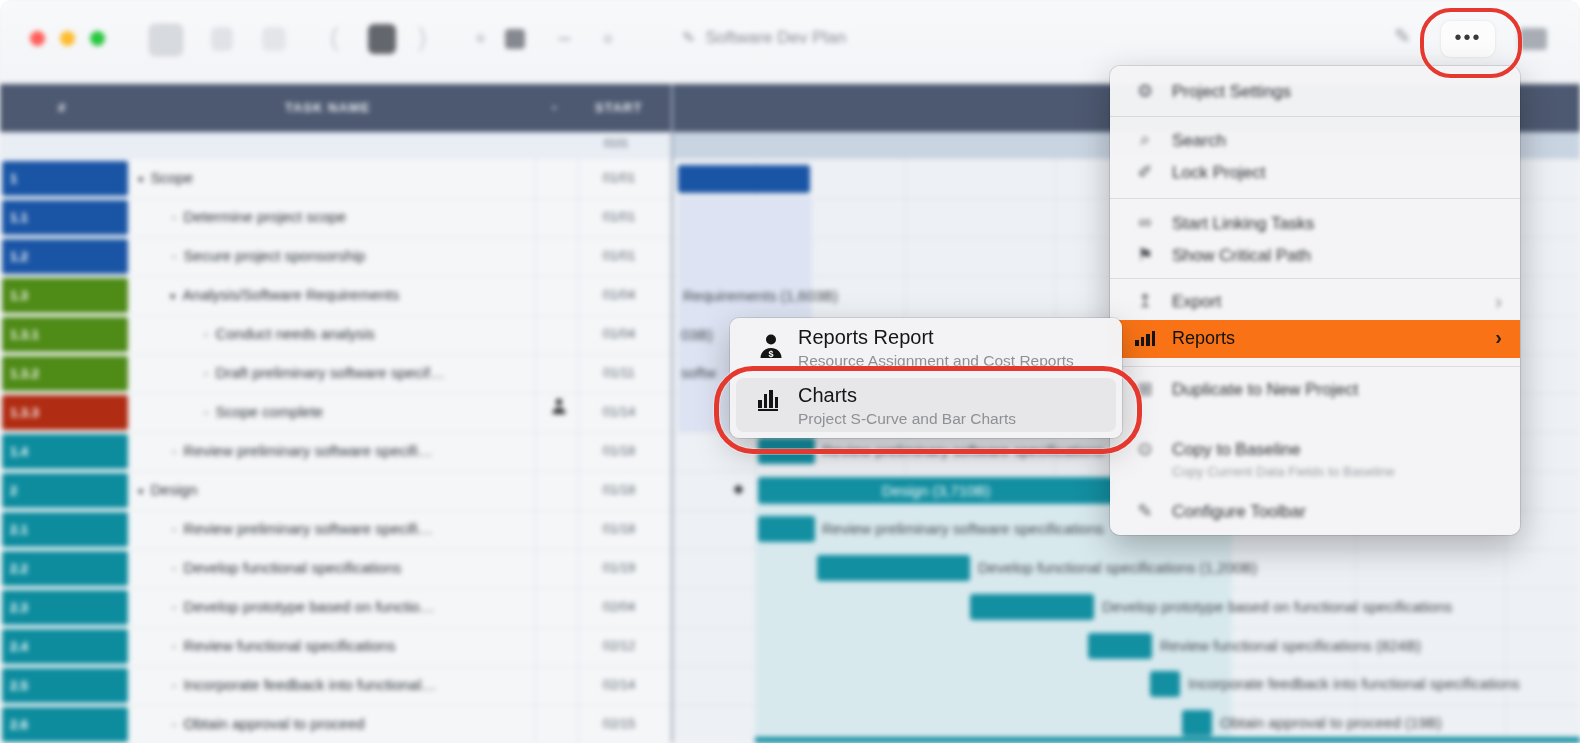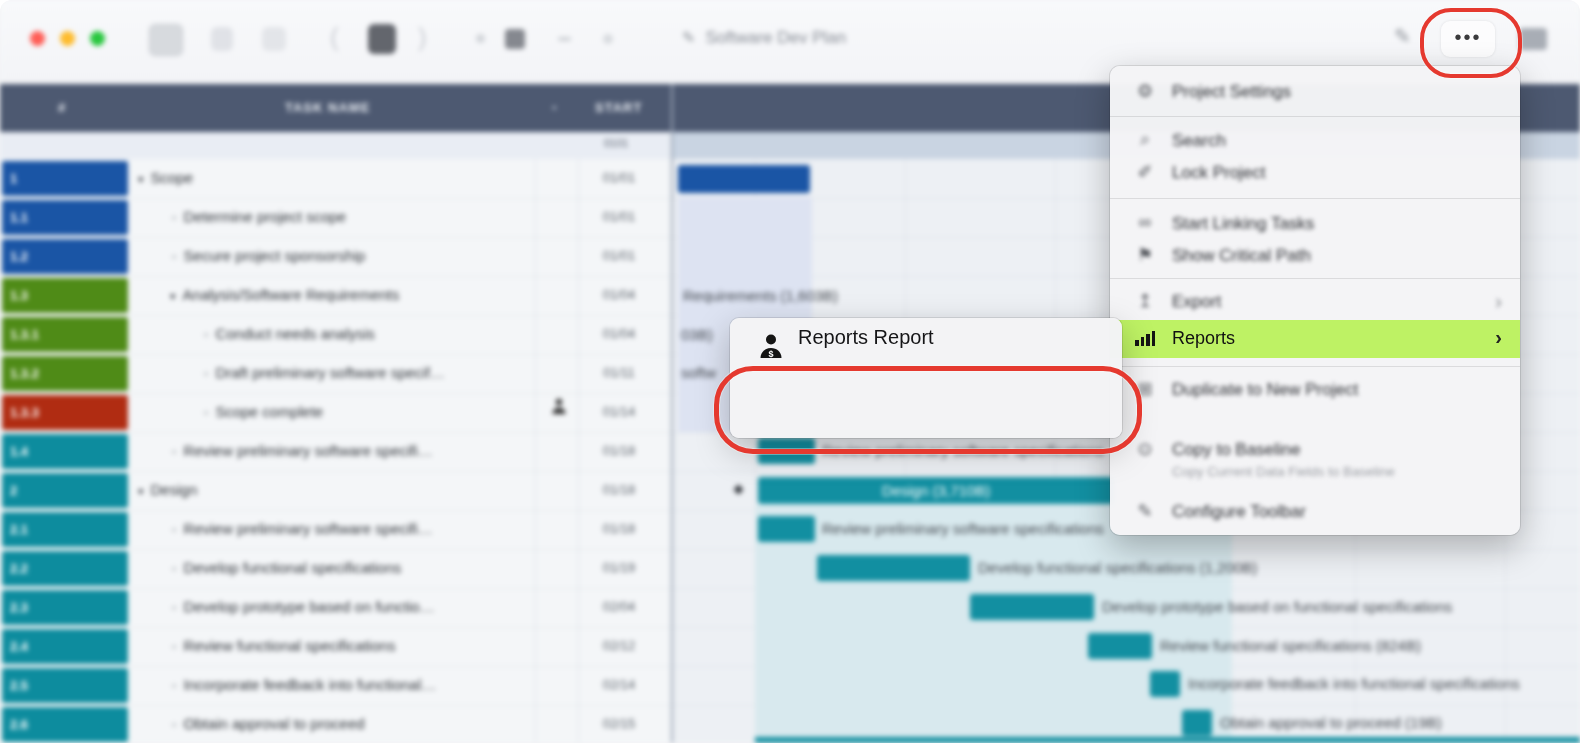--- a/index.html
+++ b/index.html
@@ -46,21 +46,21 @@
   .strip{position:absolute;left:755px;top:737px;width:825px;height:6px;background:#128fa1;}
   
   .more-btn{position:absolute;left:1441px;top:21px;width:54px;height:36px;border-radius:9px;background:#fcfcfd;box-shadow:0 0 3px rgba(0,0,0,.10);text-align:center;color:#3a3a3c;font-size:20px;line-height:32px;letter-spacing:2px;z-index:4;}
   
   .menu{position:absolute;left:1110px;top:66px;width:410px;height:469px;background:rgba(244,244,246,.98);border-radius:10px;box-shadow:0 12px 34px rgba(0,0,0,.28),0 0 0 1px rgba(0,0,0,.10);z-index:5;}
   .mitem{position:absolute;left:0;width:410px;height:32px;}
   .mitem .micon{position:absolute;left:22px;top:4px;width:26px;text-align:center;font-size:18px;color:#55585e;}
   .mitem .mlabel{position:absolute;left:62px;top:6px;font-size:17px;color:#2c2e33;white-space:nowrap;}
   .mitem .msub{position:absolute;left:62px;top:30px;font-size:13.5px;color:#9a9da3;white-space:nowrap;}
   .mitem .chev{position:absolute;right:18px;top:4px;font-size:20px;color:#7e8187;}
-  .mitem.hl{height:38px;background:#bef264;}
+  .mitem.hl{height:38px;background:#f97316;}
   .mitem.hl .mlabel{top:8px;color:#111;font-weight:500;font-size:18px;}
   .mitem.hl .chev{color:#222;top:6px;font-weight:bold;}
   .msep{position:absolute;left:0;width:410px;height:1px;background:rgba(0,0,0,.10);}
   .blur2{filter:blur(2.3px);}
   
   .bars{display:inline-flex;align-items:flex-end;gap:2px;}
   .bars i{display:block;width:3.5px;background:#141414;}
   .bars.base{border-bottom:2.5px solid #141414;padding-bottom:1px;}
   
   .submenu{position:absolute;left:730px;top:318px;width:392px;height:120px;background:rgba(243,243,245,.99);border-radius:9px;box-shadow:0 12px 34px rgba(0,0,0,.25),0 0 0 1px rgba(0,0,0,.10);z-index:6;}
@@ -322,19 +322,30 @@
   <div class="submenu">
     <div class="sitem" style="top:6px;height:52px">
       <span class="sicon">
         <svg width="26" height="28" viewBox="0 0 26 28">
             <circle cx="13" cy="7.5" r="5" fill="#141414"></circle>
             <path d="M2.5 26c0-6 4.7-10 10.5-10s10.5 4 10.5 10z" fill="#141414"></path>
             <text x="13" y="24.5" font-size="9" fill="#fff" text-anchor="middle" font-family="Liberation Sans, sans-serif" font-weight="bold">$</text>
           </svg>
       </span>
       <span class="stitle">Reports Report</span>
+      <span class="ssub">Resource Assignment and Cost Reports</span>
+    </div>
+    <div class="sitem hl" style="top:60px;height:54px">
+      <span class="sicon" style="top:12px"><span class="bars base">
+            <i style="height:8px"></i>
+            <i style="height:14px"></i>
+            <i style="height:18px"></i>
+            <i style="height:11px"></i>
+          </span></span>
+      <span class="stitle" style="top:6px">Charts</span>
+      <span class="ssub" style="top:32px">Project S-Curve and Bar Charts</span>
     </div>
   </div>
 
   <div class="ring ring-toolbar"></div>
   <div class="ring ring-charts"></div>
 
 </div>
 
 </body></html>

